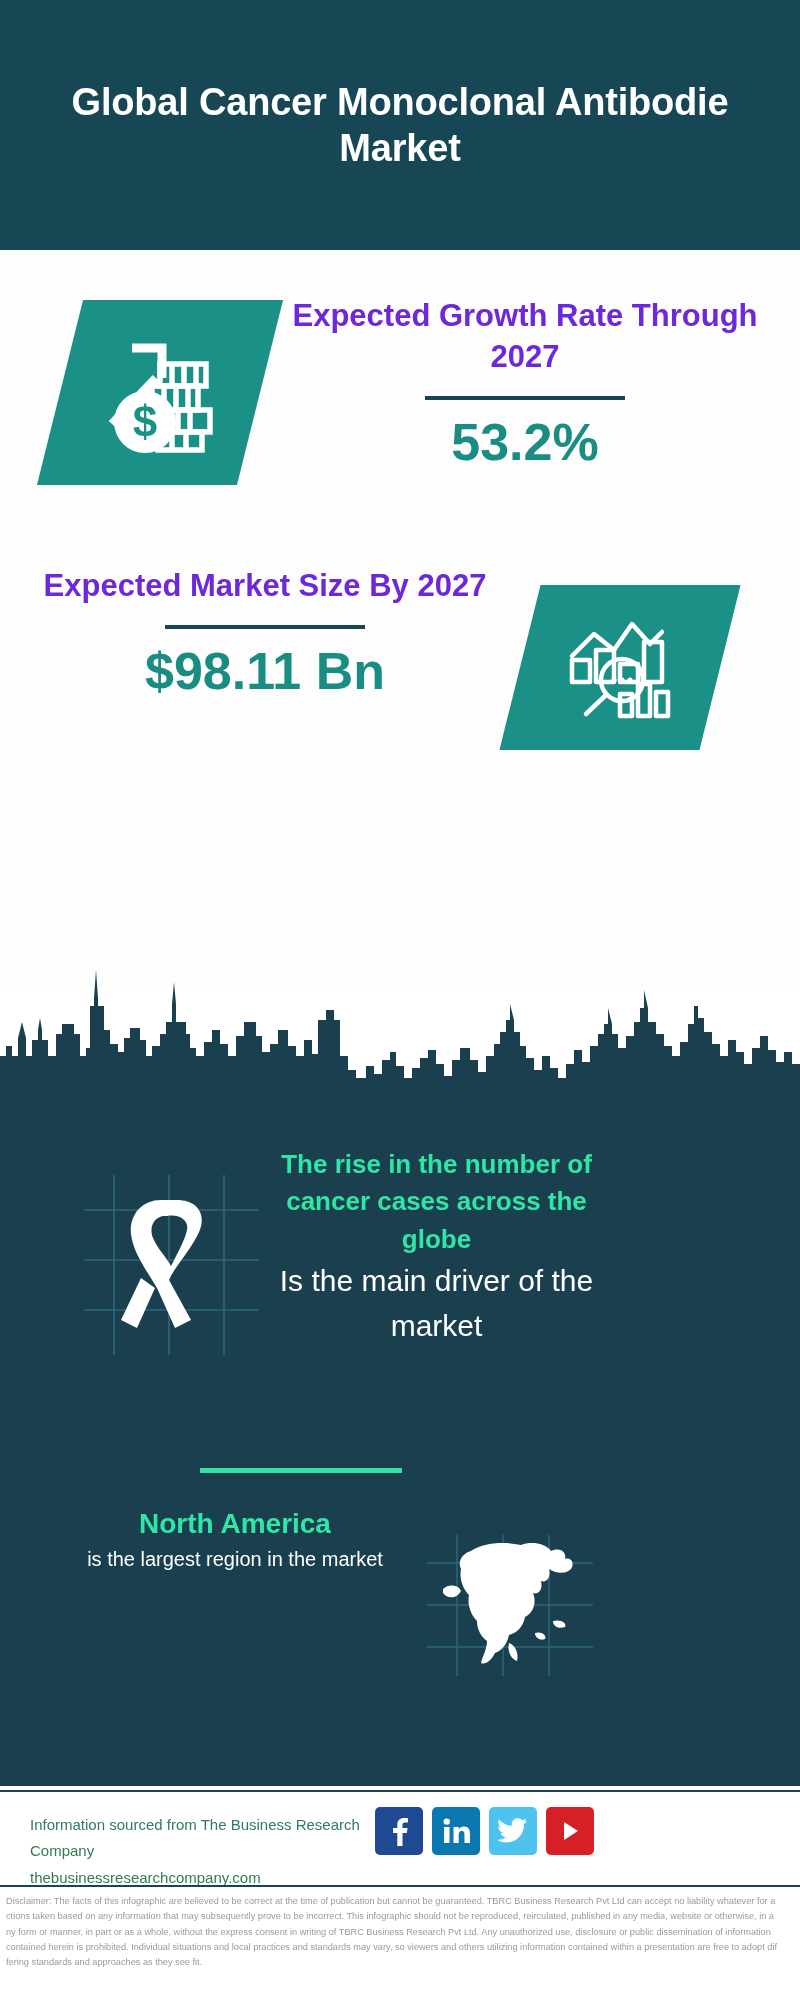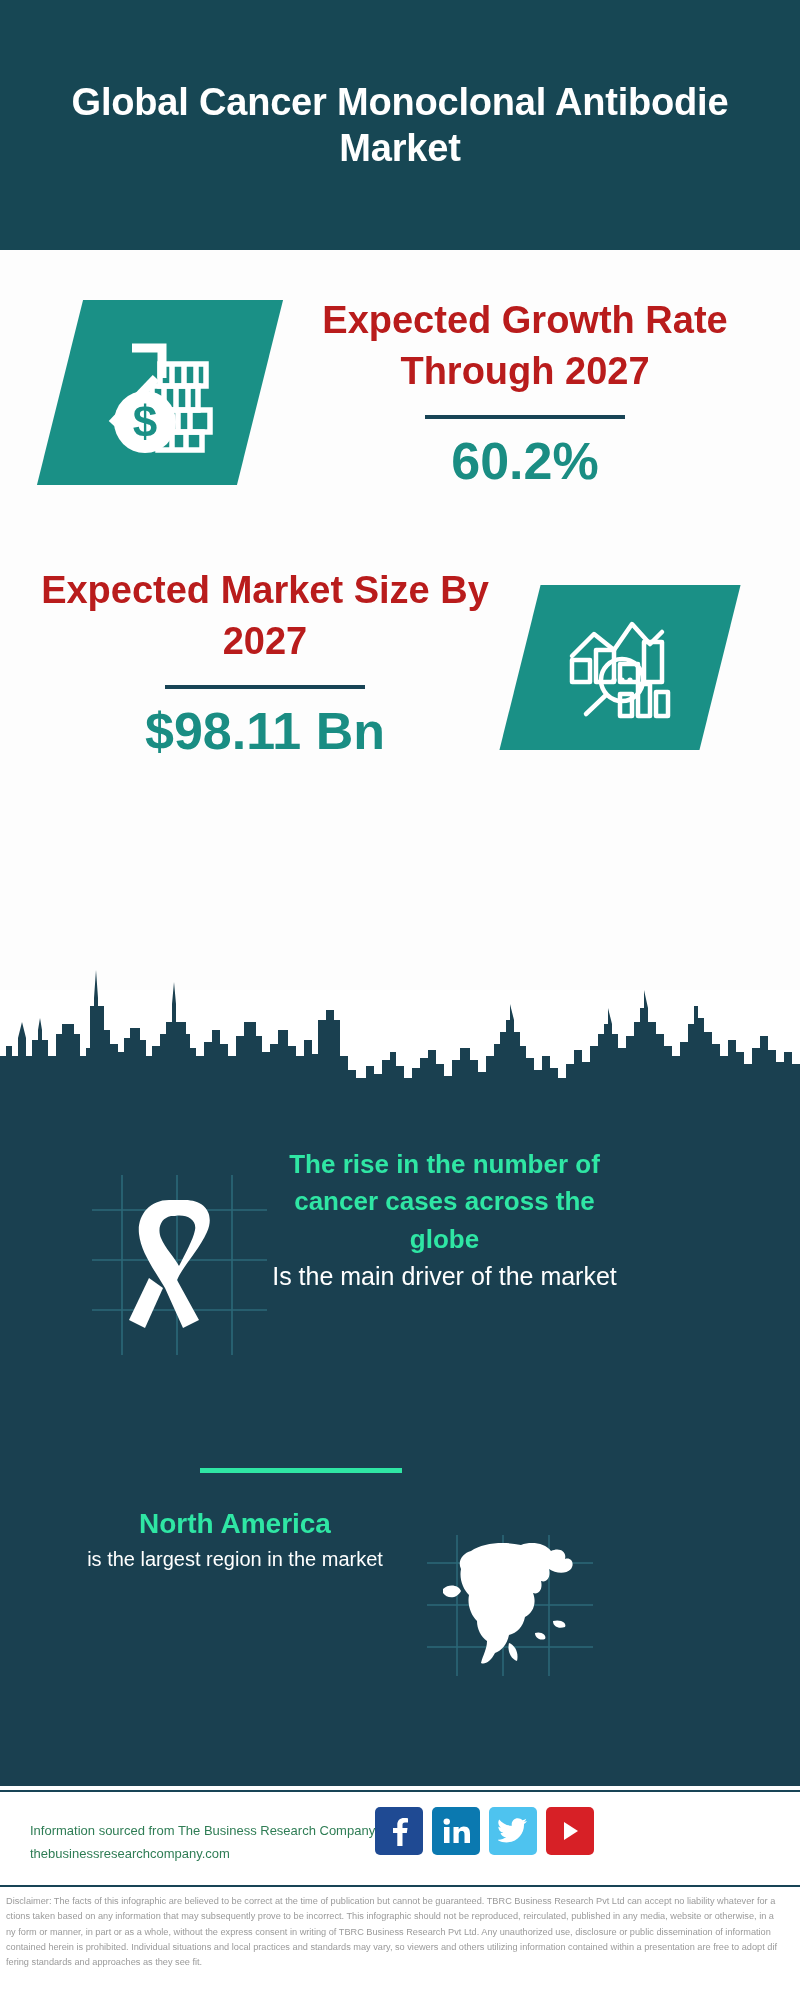--- a/index.html
+++ b/index.html
@@ -71,22 +71,22 @@
     width: 100%; height: 100%;
     display: flex; align-items: center; justify-content: center;
   }
   .stat1-text {
     position: absolute;
     left: 285px; top: 0px;
     width: 480px;
     text-align: center;
   }
   .stat-label {
-    color: #b91c1c;
-    font-size: 38px;
+    color: #6d28d9;
+    font-size: 31px;
     font-weight: bold;
     line-height: 1.33;
   }
   .stat-rule {
     width: 200px;
     height: 4px;
     background: #184456;
     margin: 19px auto 14px auto;
   }
   .stat-value {
@@ -137,21 +137,21 @@
     position: absolute;
     top: 1086px; left: 0;
     width: 800px;
     height: 700px;
     background: #1a4050;
   }
 
   
   .driver-block {
     position: absolute;
-    top: 1140px; left: 12px;
+    top: 1140px; left: 4px;
     width: 664px;
     height: 270px;
   }
   .ribbon-wrap {
     position: absolute;
     left: 75px; top: 30px;
     width: 185px; height: 190px;
   }
   .driver-text {
     position: absolute;
@@ -161,21 +161,21 @@
   }
   .hl-green {
     color: #2fe6a4;
     font-size: 26px;
     font-weight: bold;
     line-height: 1.44;
     display: block;
   }
   .hl-white {
     color: #ffffff;
-    font-size: 25px;
+    font-size: 30px;
     line-height: 1.5;
     display: block;
   }
 
   .green-divider {
     position: absolute;
     top: 1468px;
     left: 200px;
     width: 202px;
     height: 5px;
@@ -221,23 +221,22 @@
     width: 800px;
     height: 92px;
     background: #ffffff;
     border-top: 2px solid #184456;
   }
   .footer-text {
     position: absolute;
     left: 30px; top: 20px;
     width: 360px;
     color: #2f7d55;
-    font-size: 13px;
+    font-size: 15px;
     line-height: 1.75;
-    margin-top: 8px;
   }
   .footer-text span { display: block; }
   .socials {
     position: absolute;
     left: 375px; top: 15px;
     display: flex;
     gap: 9px;
   }
   .soc {
     width: 48px; height: 48px;
@@ -308,21 +307,21 @@
           </g>
 
           <circle cx="47" cy="90" r="31" fill="#ffffff"></circle>
           <text x="47" y="105" font-family="Liberation Sans, sans-serif" font-size="44" font-weight="bold" fill="#1a9086" text-anchor="middle">$</text>
         </svg>
       </div>
     </div>
     <div class="stat1-text">
       <div class="stat-label">Expected Growth Rate Through 2027</div>
       <div class="stat-rule"></div>
-      <div class="stat-value">60.2%</div>
+      <div class="stat-value">53.2%</div>
     </div>
   </div>
 
   <div class="stat-row2">
     <div class="stat2-text">
       <div class="stat-label">Expected Market Size By 2027</div>
       <div class="stat-rule"></div>
       <div class="stat-value">$98.11 Bn</div>
     </div>
     <div class="para-right">

